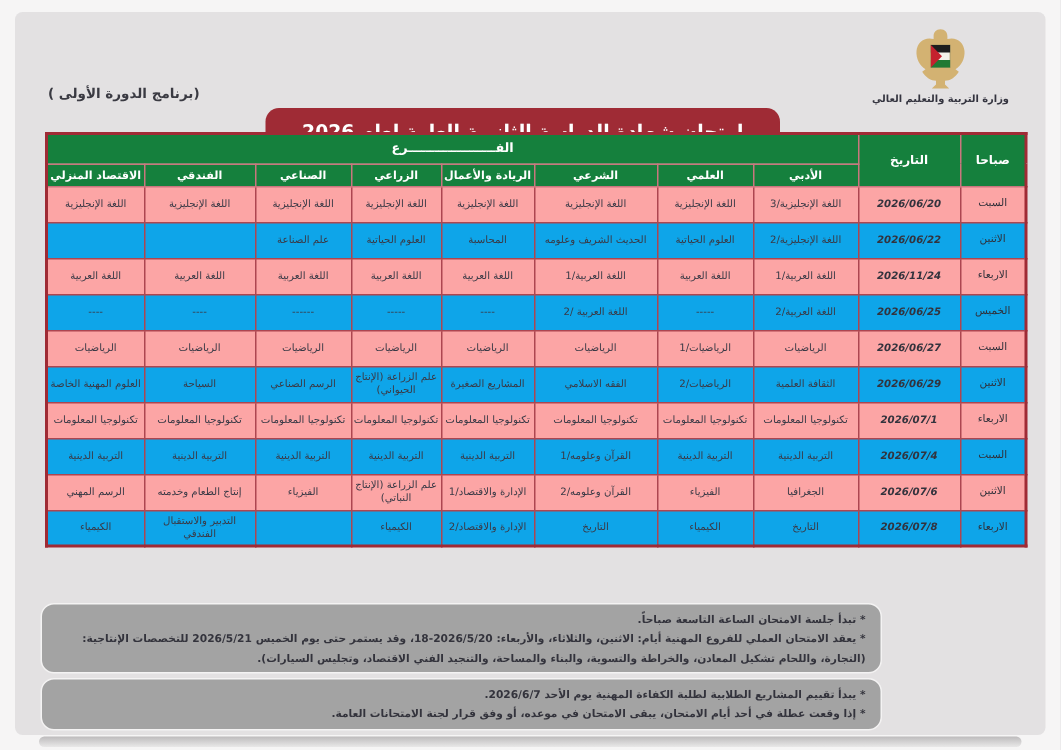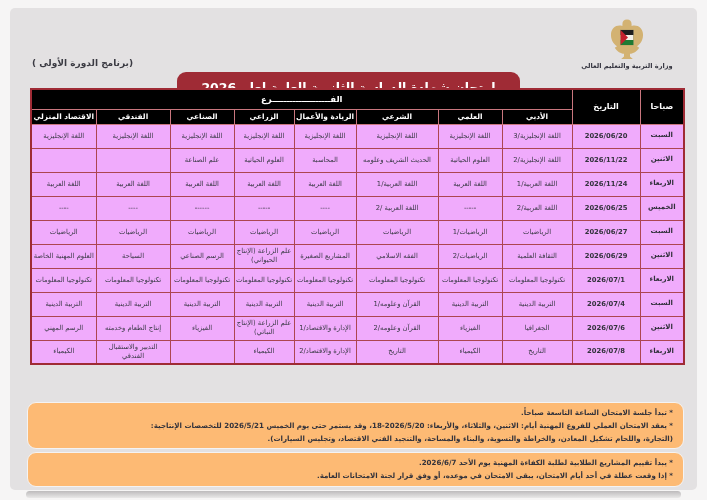--- a/index.html
+++ b/index.html
@@ -32,39 +32,39 @@
     font-size:9px; font-weight:bold; color:#3a3a42; direction:rtl;
   }
 
   
   table.schedule {
     position:absolute; top:80px; left:20px; width:653px;
     border-collapse:collapse; direction:rtl; table-layout:fixed;
     border:2px solid #9f2b35;
   }
   .schedule thead th {
-    background:#000000; color:#fff; font-weight:bold;
+    background:#15803d; color:#fff; font-weight:bold;
     border:1px solid #c9767e; padding:1px 0;
   }
   .schedule th.branch-span { font-size:8.5px; height:20px; letter-spacing:1px; }
   .schedule thead tr.branch-names th { font-size:7.4px; height:15px; line-height:1.25; }
   .schedule td {
     border:1px solid #ad4650; font-size:6.8px; color:#3a3a46;
     text-align:center; vertical-align:middle; height:24px;
     padding:1px 1px; line-height:1.3; word-wrap:break-word;
   }
-  .schedule tr.row-light td { background:#f0abfc; }
-  .schedule tr.row-cream td { background:#f0abfc; }
-  .schedule td.day { font-weight:bold; color:#30303a; font-size:7px; }
-  .schedule td.date { font-size:6.8px; color:#33333d; font-weight:bold; }
+  .schedule tr.row-light td { background:#fca5a5; }
+  .schedule tr.row-cream td { background:#0ea5e9; }
+  .schedule td.day { font-weight:normal; color:#30303a; font-size:7px; }
+  .schedule td.date { font-size:6.8px; color:#33333d; font-weight:bold;font-style:italic; }
 
   
   .notes-box {
-    position:absolute; left:17px; width:657px;
-    background:#fdba74; border:1px solid #f4f3f3; border-radius:9px;
+    position:absolute; left:17px; width:561px;
+    background:#a3a3a3; border:1px solid #f4f3f3; border-radius:9px;
     direction:rtl; padding:4px 10px 3px 10px;
   }
   .notes-box-1 { top:394px; min-height:47px; }
   .notes-box-2 { top:444px; min-height:34px; }
   .note-line {
     font-size:7.1px; font-weight:bold; color:#33333c;
     line-height:12.8px; text-align:right;
   }
 </style>
 </head>
@@ -127,21 +127,21 @@
           <td class="subject">اللغة الإنجليزية</td>
           <td class="subject">اللغة الإنجليزية</td>
           <td class="subject">اللغة الإنجليزية</td>
           <td class="subject">اللغة الإنجليزية</td>
           <td class="subject">اللغة الإنجليزية</td>
           <td class="subject">اللغة الإنجليزية</td>
           <td class="subject">اللغة الإنجليزية</td>
         </tr>
         <tr class="row-cream">
           <td class="day">الاثنين</td>
-          <td class="date">2026/11/22</td>
+          <td class="date">2026/06/22</td>
           <td class="subject">اللغة الإنجليزية/2</td>
           <td class="subject">العلوم الحياتية</td>
           <td class="subject">الحديث الشريف وعلومه</td>
           <td class="subject">المحاسبة</td>
           <td class="subject">العلوم الحياتية</td>
           <td class="subject">علم الصناعة</td>
           <td class="subject"></td>
           <td class="subject"></td>
         </tr>
         <tr class="row-light">

